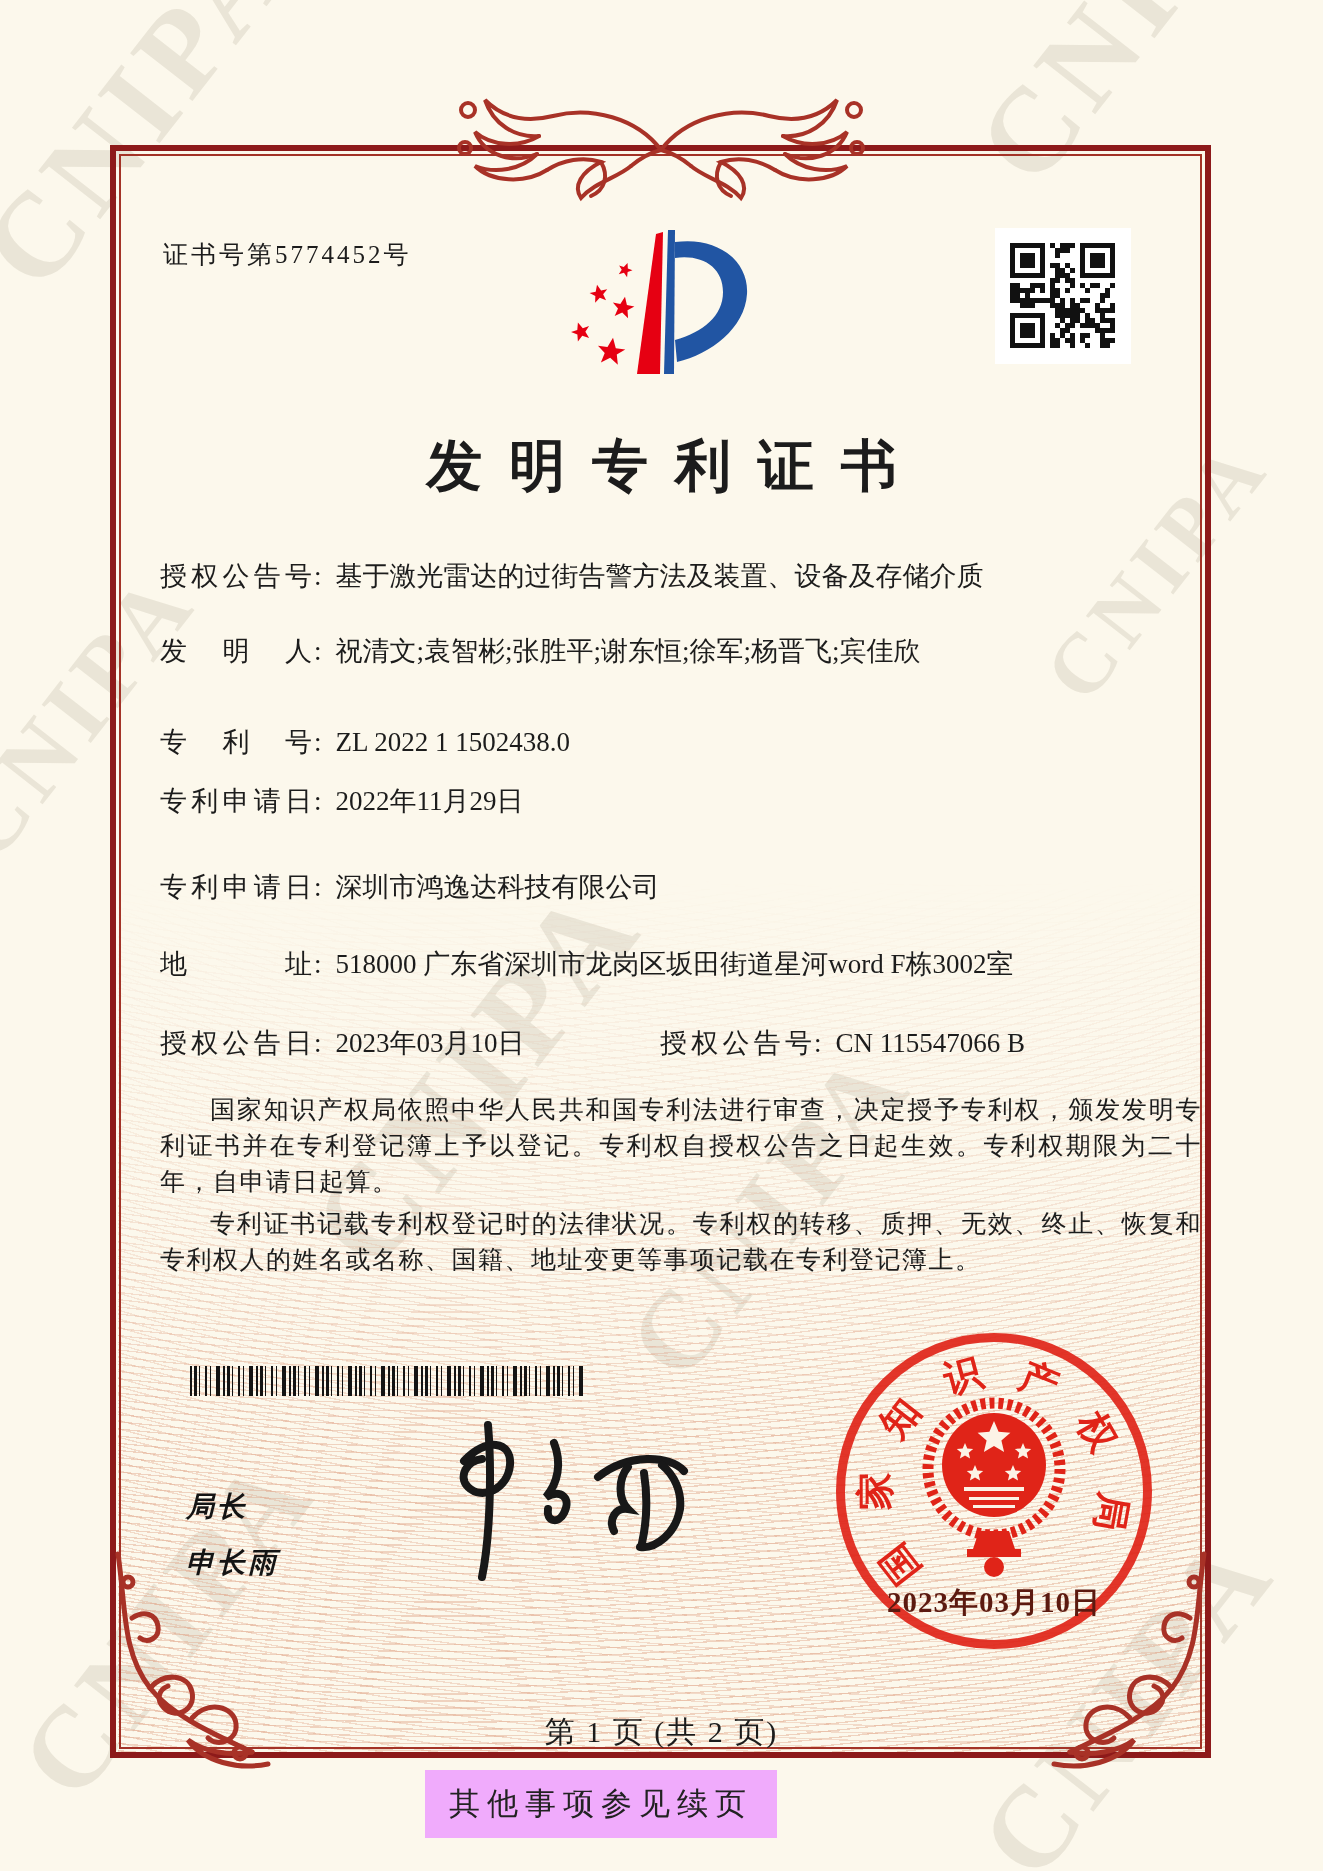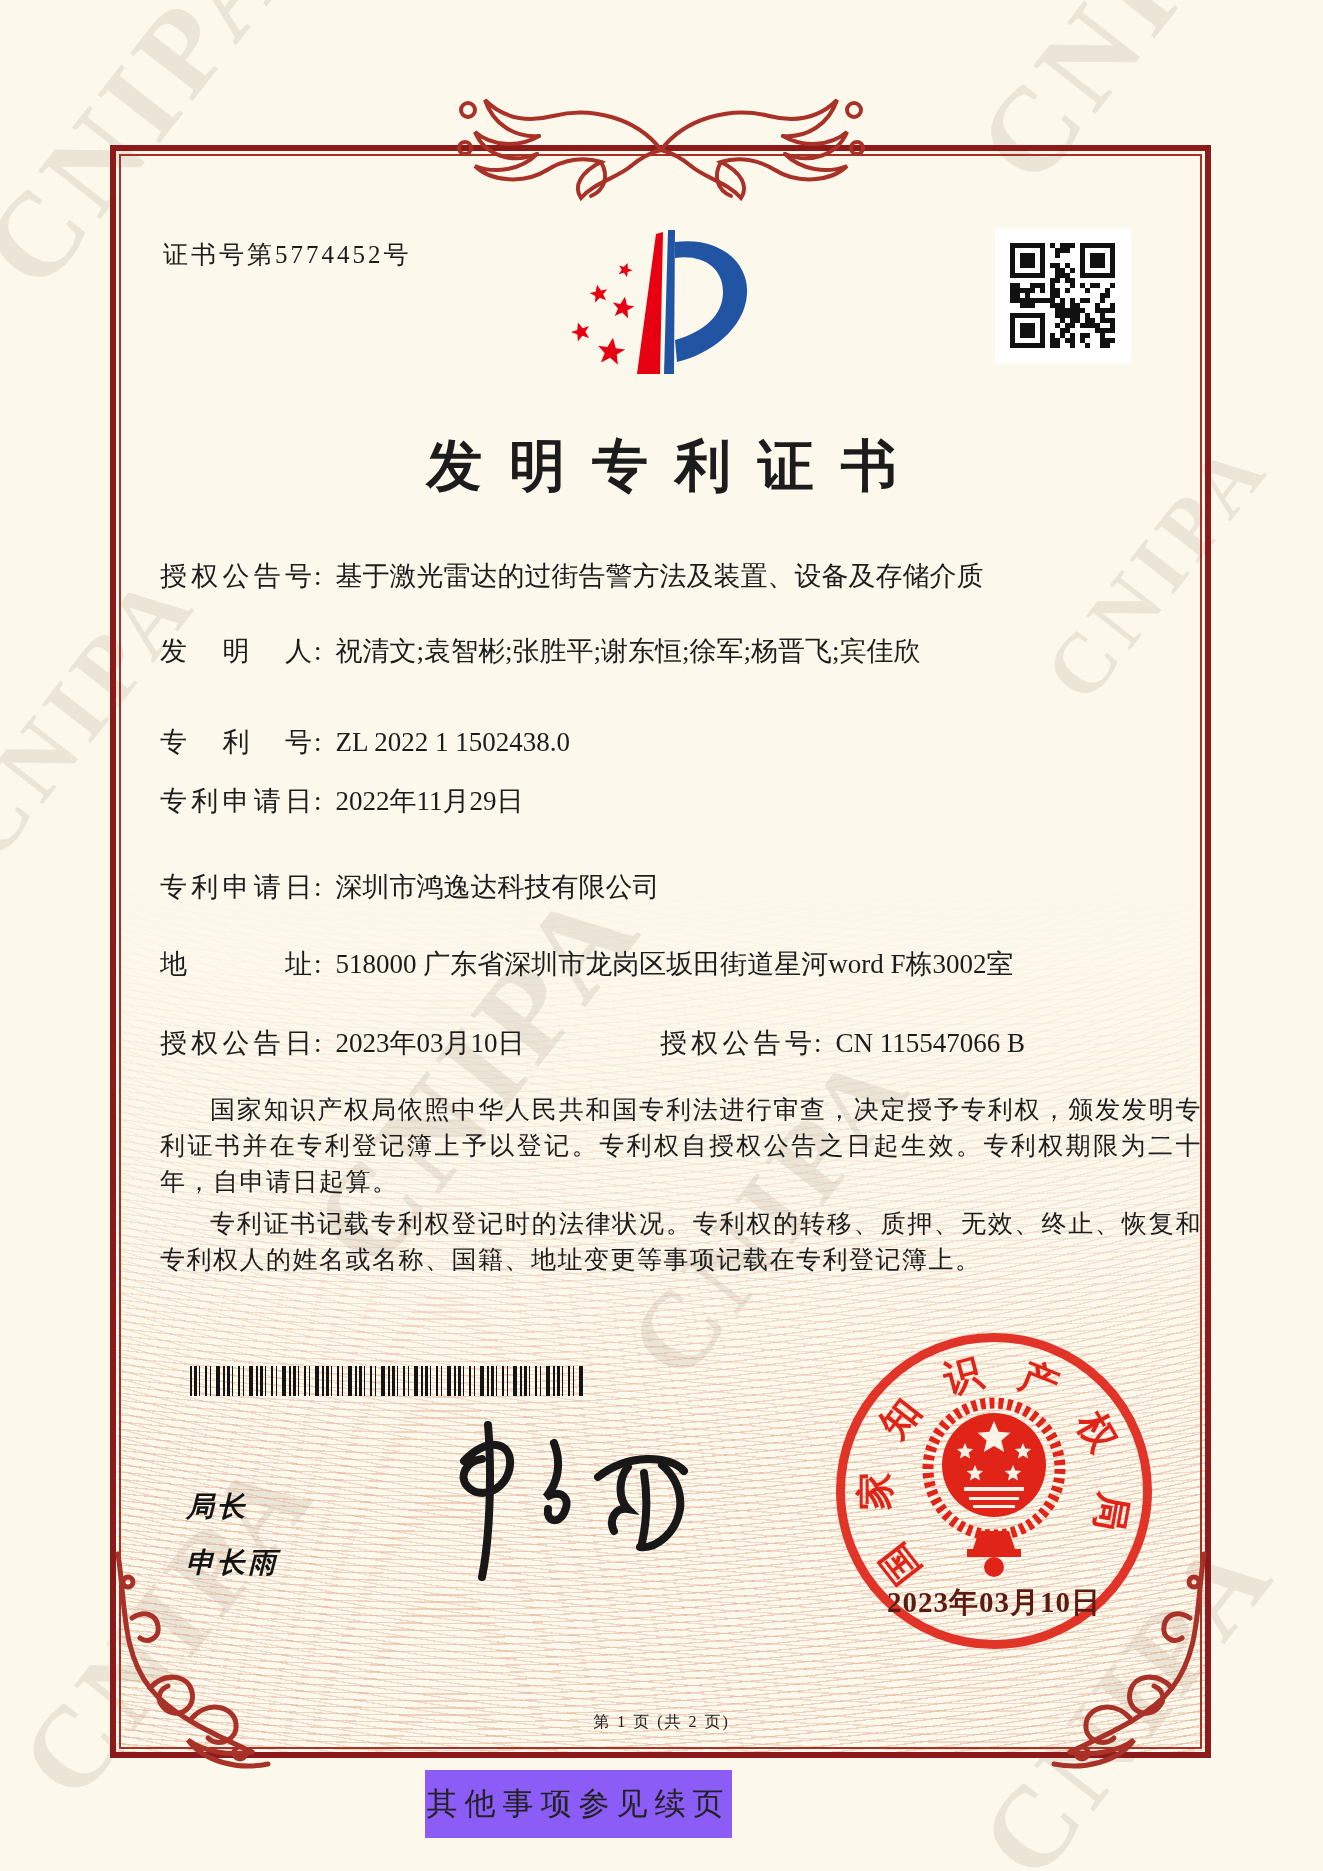--- a/index.html
+++ b/index.html
@@ -71,23 +71,23 @@
   .seal-ch{
     position:absolute;font-size:38px;font-weight:bold;color:#e02418;
     font-family:"Liberation Serif","DejaVu Serif",serif;z-index:2;
   }
   .seal-emblem{position:absolute;left:73px;top:48px;width:170px;height:200px;}
   .seal-date{
     position:absolute;left:0;width:100%;top:250px;text-align:center;font-size:29px;
     color:#5c1a10;letter-spacing:1px;font-weight:bold;z-index:3;
   }
   
-  .pageno{position:absolute;left:0;width:100%;top:1712px;text-align:center;font-size:16px;z-index:5;letter-spacing:2px;}
+  .pageno{position:absolute;left:0;width:100%;top:1712px;text-align:center;font-size:30px;z-index:5;letter-spacing:2px;}
   .note-box{
-    position:absolute;left:425px;top:1770px;width:307px;height:68px;background:#8b5cf6;z-index:5;
+    position:absolute;left:425px;top:1770px;width:352px;height:68px;background:#f0abfc;z-index:5;
     display:flex;align-items:center;justify-content:center;
     font-size:31px;letter-spacing:7px;color:#222;
   }
 </style>
 </head>
 <body>
 
 <div id="page">
 
   <div class="wm" style="left:-70px;top:40px;font-size:120px;">CNIPA</div>

